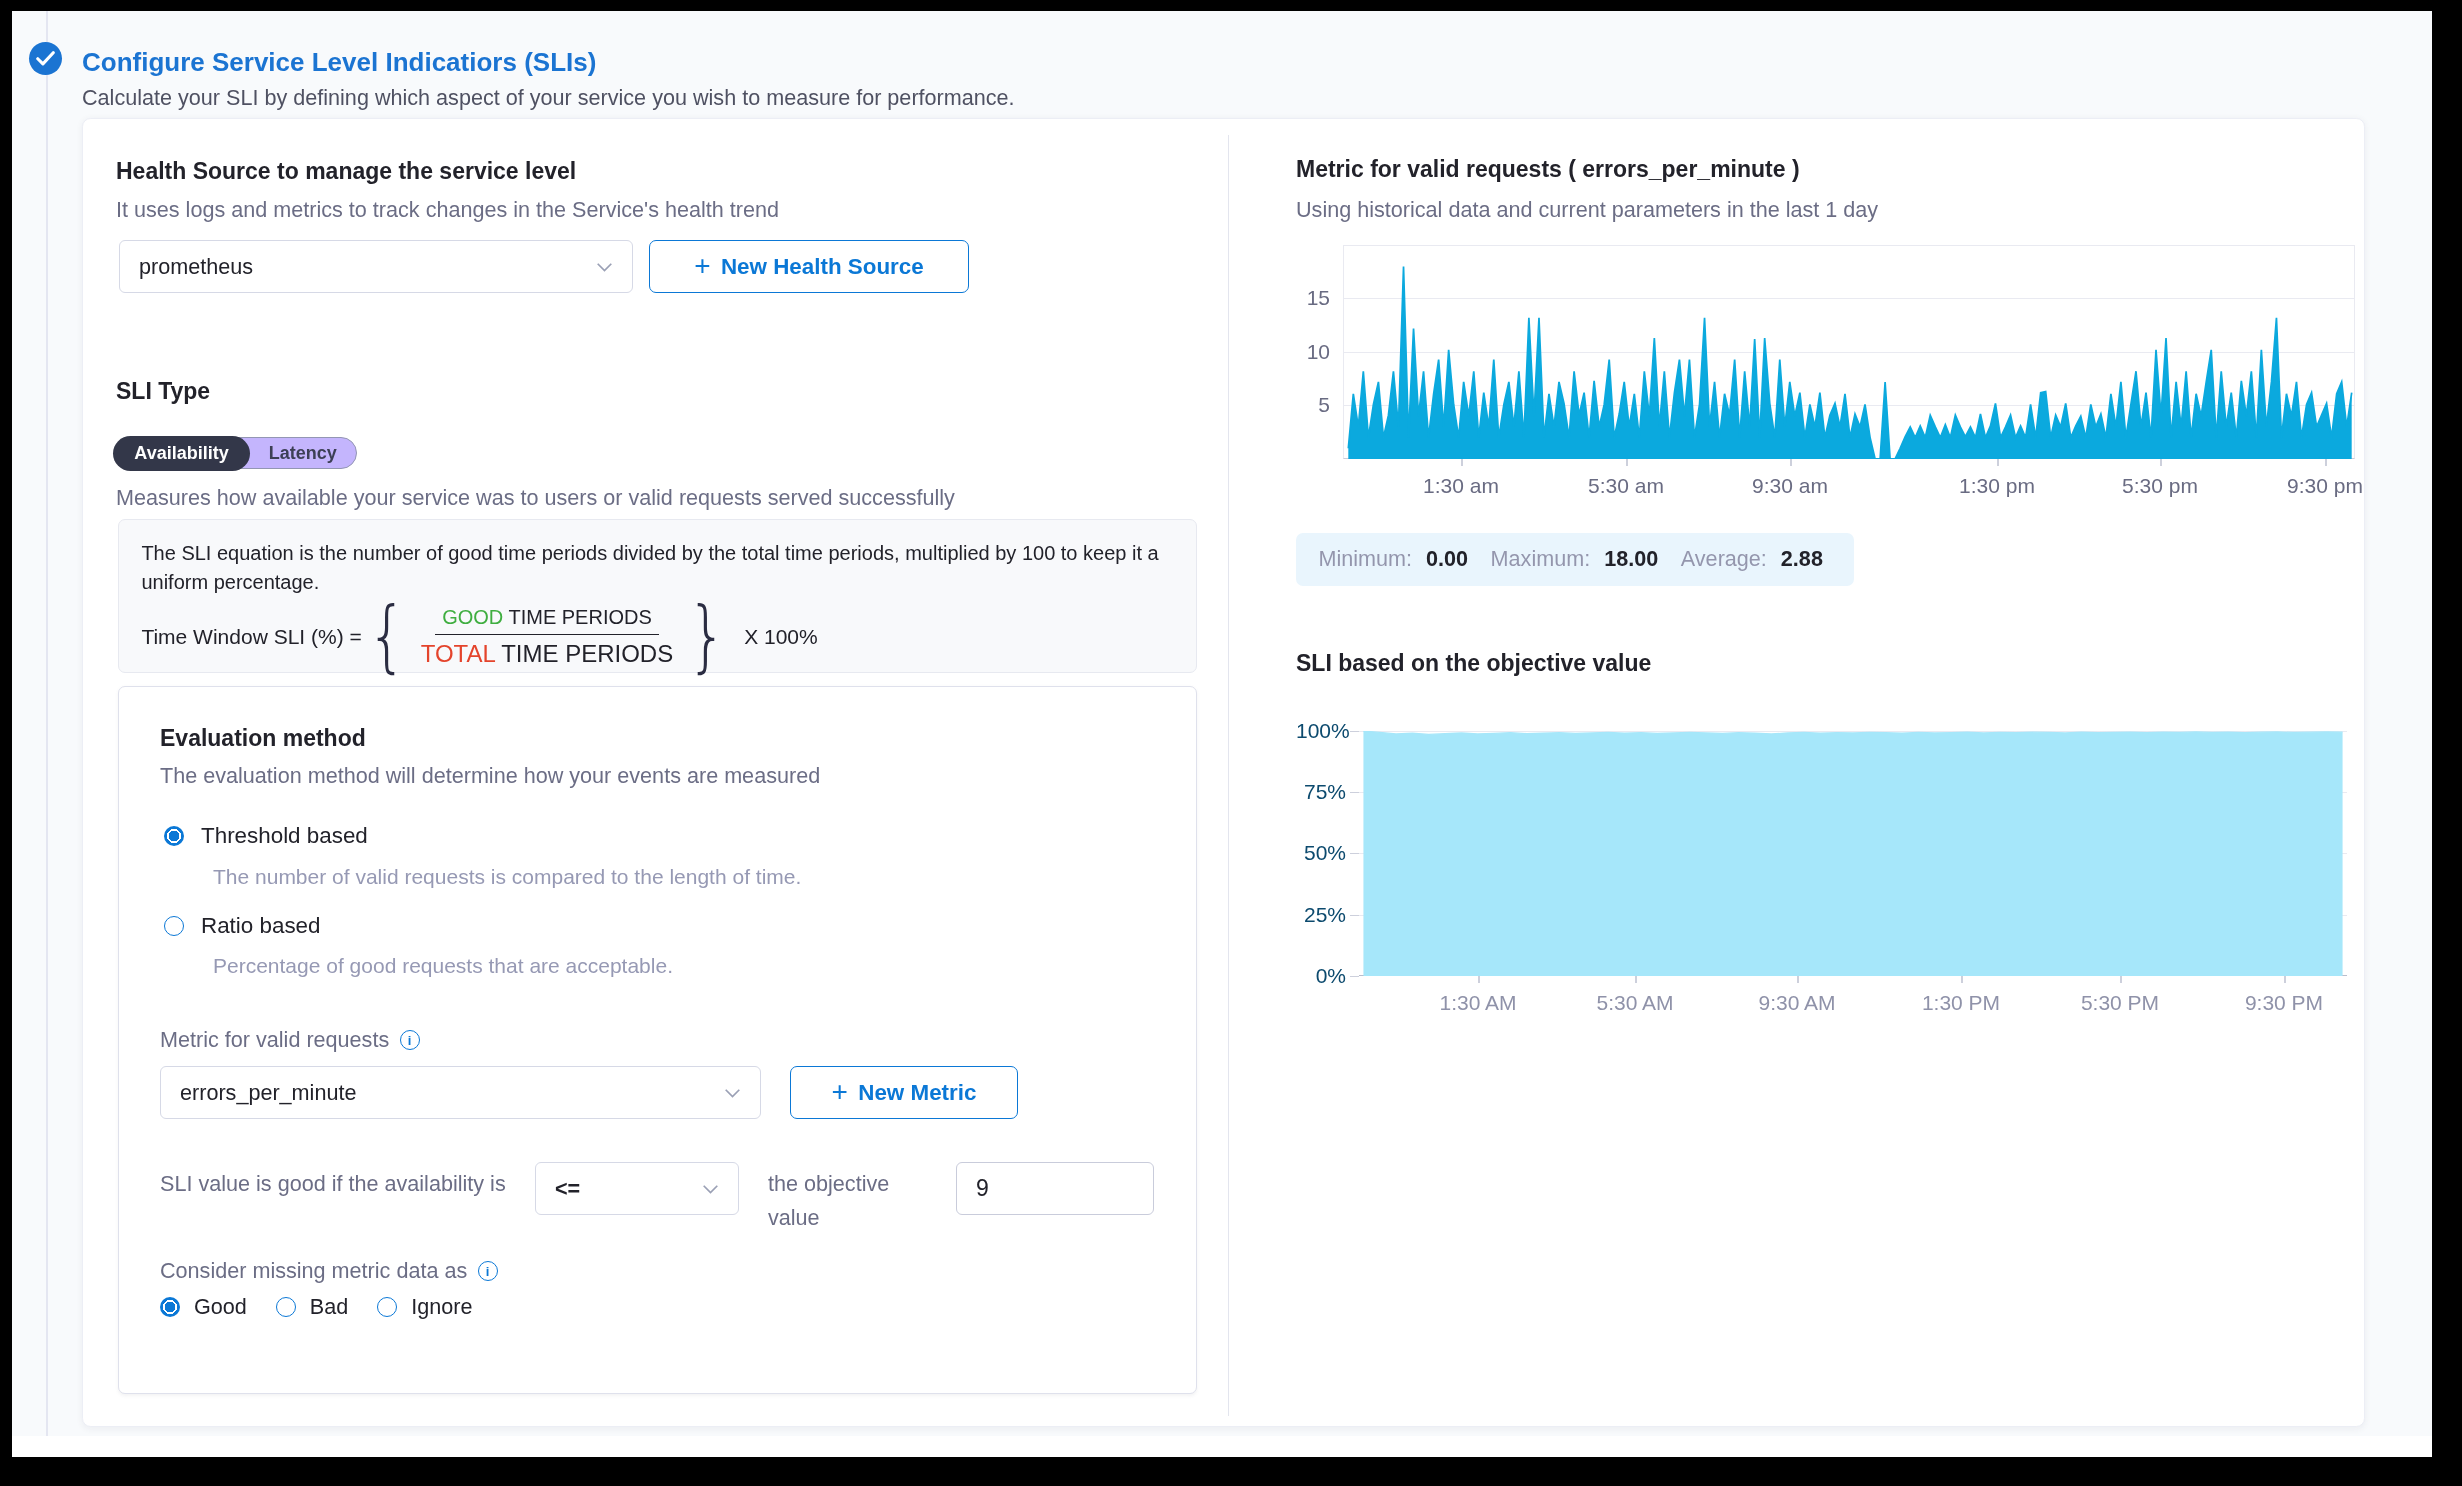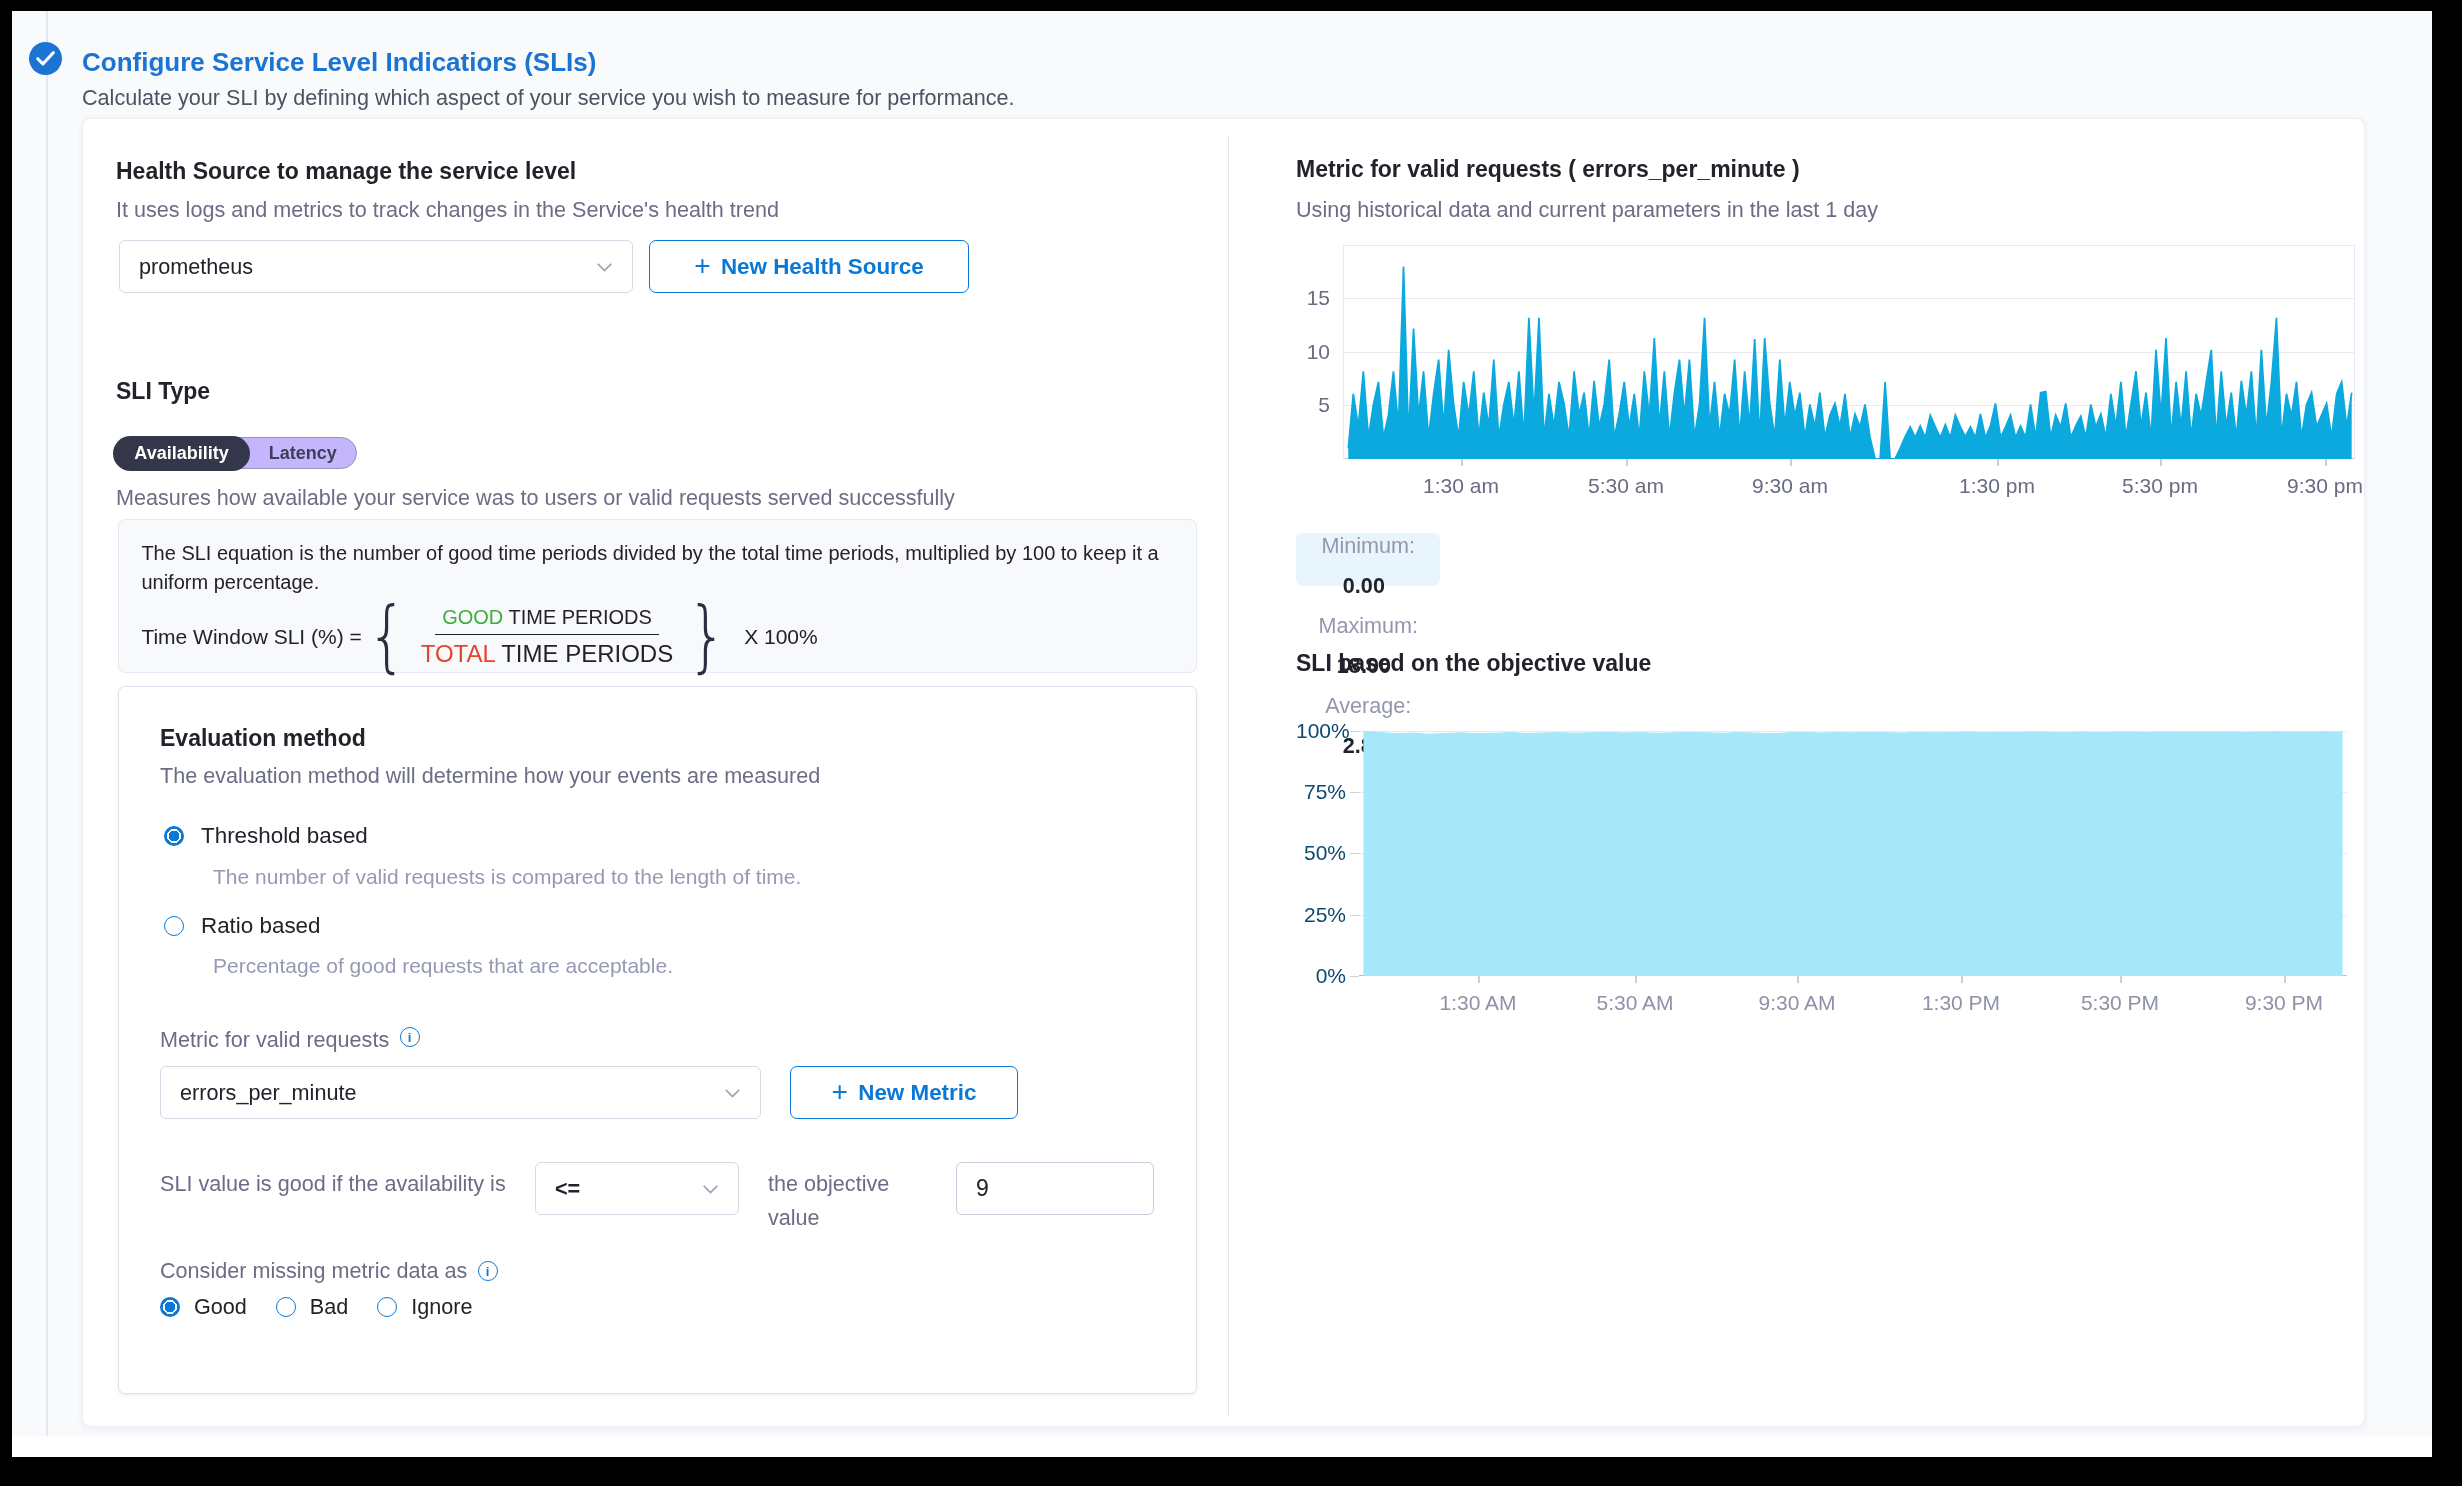--- a/index.html
+++ b/index.html
@@ -41,21 +41,21 @@
   .eq-rhs { margin-left:12px; }
 
   .subcard { position:absolute; left:35px; top:567px; width:1079px; height:708px; background:#fff; border:0.9px solid #dfe1ec; border-radius:7px; box-shadow:0 1.7px 3.4px rgba(96,97,112,0.08); }
   .ev-h { position:absolute; left:41px; top:38px; }
   .ev-desc { position:absolute; left:41px; top:76px; }
   .radio-row { position:absolute; display:flex; align-items:center; gap:17px; cursor:pointer; }
   .radio { width:20px; height:20px; border-radius:50%; border:1.7px solid #0b78d6; background:#fff; flex:0 0 auto; }
   .radio.sel { border:none; background:radial-gradient(circle,#0b78d6 0 5.2px,#fff 5.2px 7px,#0b78d6 7px); }
   .radio-label { font-size:22.4px; color:#22222a; }
   .radio-desc { position:absolute; left:94px; font-size:21px; color:#9699b4; }
-  .metric-label-row { position:absolute; left:41px; top:340px; display:flex; gap:10.3px; }
+  .metric-label-row { position:absolute; left:41px; top:340px; display:flex; align-items:center; gap:10.3px; }
   .metric-label-row .lbl, .cond-lbl, .missing-row .lbl { font-size:21.6px; color:#6b6d85; }
   .info-icon { width:20px; height:20px; border:1.7px solid #0b78d6; border-radius:50%; color:#0b78d6; font-size:13px; display:flex; align-items:center; justify-content:center; font-weight:700; cursor:pointer; }
   .metric-select { position:absolute; left:41px; top:379px; width:601px; }
   .metric-btn { position:absolute; left:671px; top:379px; width:228px; }
   .cond-lbl { position:absolute; left:41px; top:480px; width:379px; line-height:34px; }
   .cond-select { position:absolute; left:416px; top:475px; width:204px; }
   .cond-select span { font-weight:600; }
   .cond-suffix { position:absolute; left:649px; top:480px; width:172px; line-height:34px; }
   .obj-input { position:absolute; left:837px; top:475px; width:198px; height:53px; border:0.9px solid #c9ccdb; border-radius:6px; font-size:23px; color:#22222a; padding:0 19px; font-family:inherit; background:#fff; }
   .missing-row { position:absolute; left:41px; top:571px; display:flex; align-items:center; gap:10.3px; }
@@ -81,21 +81,21 @@
   #chart1 .ylabels { width:34px; }
   #chart2 .ylabels { width:50px; }
   #chart2 .ytick { color:#0c4a6e;margin-left:15px; }
   .xticks { position:absolute; height:8.6px; }
   .xtick-mark { position:absolute; width:1.7px; height:7.8px; background:#cdd0dc; top:0; }
   .xlabels { position:absolute; height:28px; }
   .xtick-label { position:absolute; width:138px; text-align:center; font-size:21px; color:#696b82; }
   #chart2 .xtick-label { color:#8f92a9; }
   .ylabel-stub { position:absolute; width:8.6px; height:0.9px; background:#cdd0dc; }
 
-  .stats-chip { position:absolute; left:67px; top:398px; height:53px; background:#e9f5fd; border-radius:7px; display:inline-flex; align-items:center; padding:0 22.4px; gap:14px;flex-direction:column; }
+  .stats-chip { position:absolute; left:67px; top:398px; height:53px; background:#e9f5fd; border-radius:7px; display:inline-flex; align-items:center; padding:0 22.4px; gap:14px; }
   .stats-chip .s-lbl { font-size:21.6px; color:#9496ad; }
   .stats-chip .s-val { font-size:21.6px; font-weight:700; color:#22222a; margin-right:8.6px; }
   .sli-title { position:absolute; left:67px; top:515px; }
 
   .chev { flex:0 0 auto; }
 </style>
 </head>
 <body>
 
 <div class="app">

